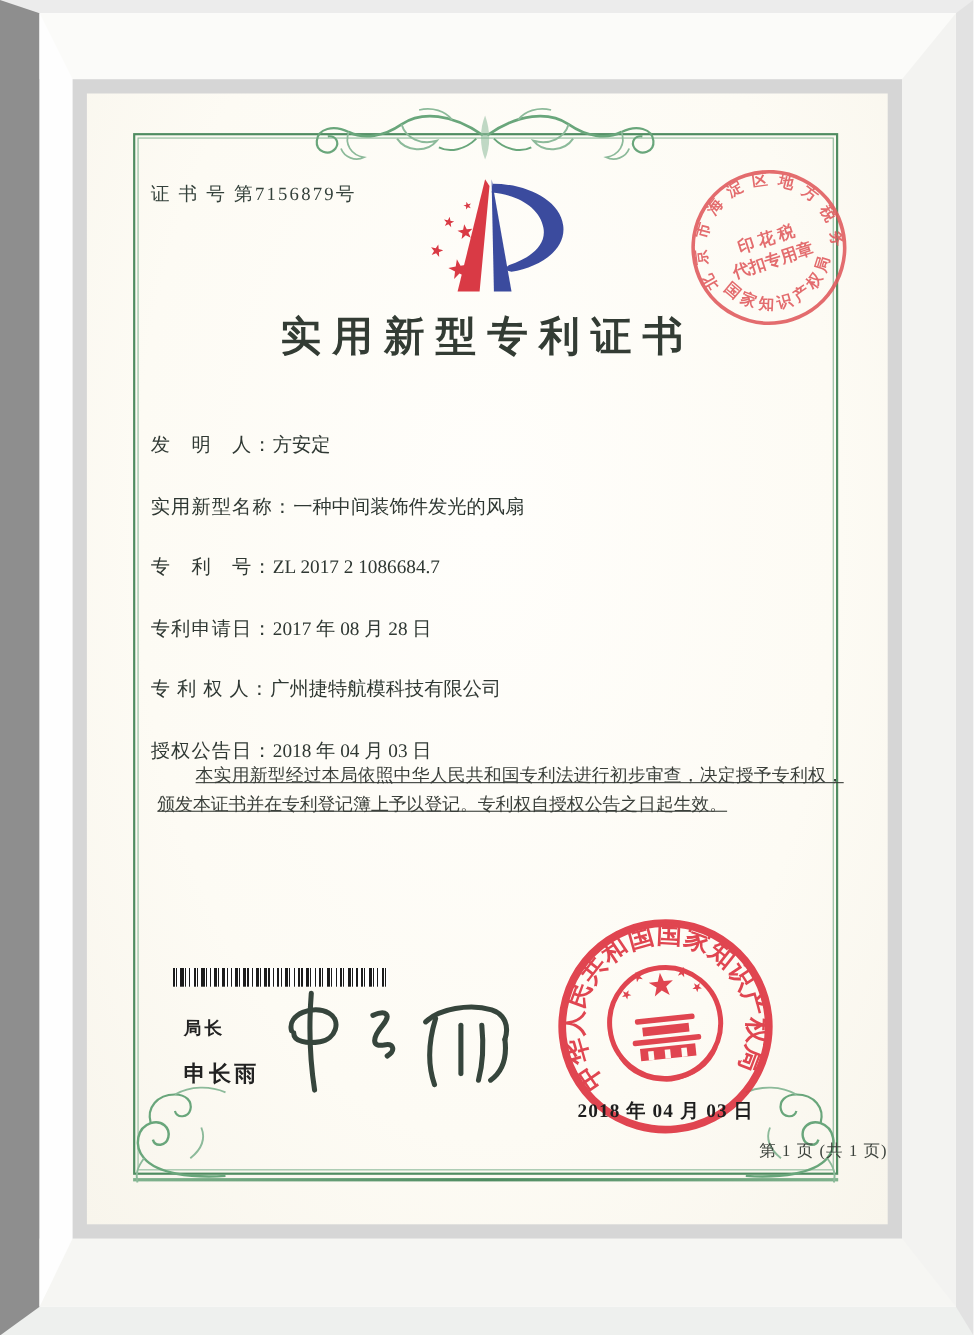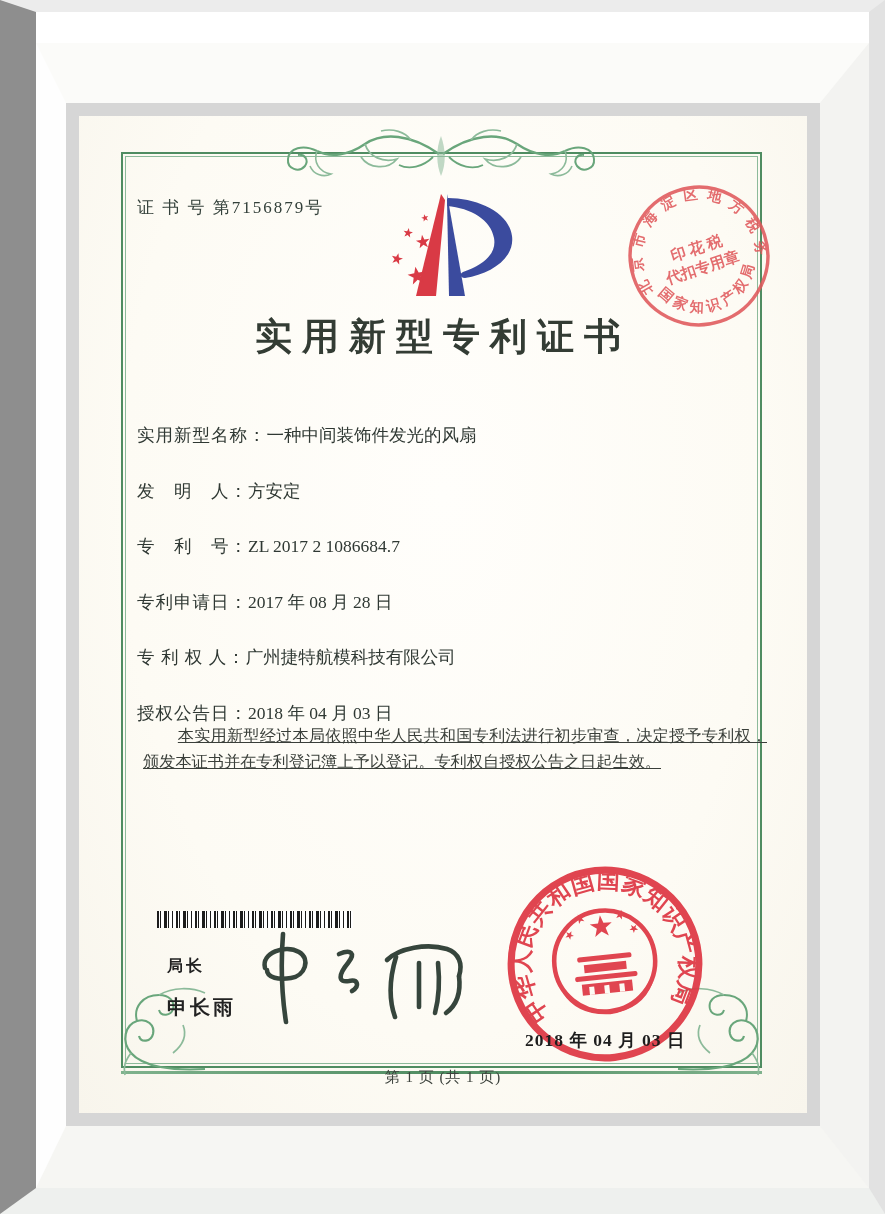--- a/index.html
+++ b/index.html
@@ -4,21 +4,21 @@
 <style>
   html,body{margin:0;padding:0;background:#fff;}
   .scene{position:relative;width:885px;height:1214px;background:#fff;overflow:hidden;
          font-family:"Liberation Serif", serif;}
   
   .frame1{position:absolute;inset:0;border-style:solid;
           border-width:12px 16px 26px 36px;
           border-color:#ececec #e2e2e2 #eef0ee #8e8e8e;}
   .frame2{position:absolute;inset:0;border-style:solid;
           border-width:60px 49px 62px 30px;
-          border-color:#fbfbf9 #f3f3f1 #f6f6f3 #fefefe;margin-top:31px;}
+          border-color:#fbfbf9 #f3f3f1 #f6f6f3 #fefefe;}
   .mat{position:absolute;inset:0;background:#d6d6d6;padding:13px;box-sizing:border-box;}
   .paper{position:absolute;inset:13px;background:
          radial-gradient(ellipse at 50% 38%, #fffefb 0%, #fdfbf4 62%, #f8f5ec 100%);}
   
   .gborder{position:absolute;left:42px;top:36px;right:45px;bottom:45px;
            border:2px solid #4f8c61;}
   .gborder::after{content:'';position:absolute;inset:2px;border:1px solid #8cba9a;}
   .gborder-bottom2{position:absolute;left:42px;right:45px;bottom:39px;height:3px;
            background:linear-gradient(90deg,#7fb28d,#4f8c61,#7fb28d);}
   .orn{position:absolute;}
@@ -39,21 +39,21 @@
       #1c1c1c 7px 10px,#fff 10px 11px,#1c1c1c 11px 12px,#fff 12px 15px,
       #1c1c1c 15px 16px,#fff 16px 19px);}
   .officer-title{position:absolute;left:88px;top:840px;font-size:16px;font-weight:700;
       color:#222;font-family:"Liberation Sans",sans-serif;letter-spacing:3px;}
   .officer-name{position:absolute;left:88px;top:878px;font-size:20px;font-weight:700;
       color:#222;font-family:"Liberation Sans",sans-serif;letter-spacing:3px;}
   .signature{position:absolute;left:170px;top:812px;}
   .seal-big{position:absolute;left:420px;top:742px;opacity:.93;}
   .seal-date{position:absolute;left:446px;top:912px;font-size:17.5px;font-weight:700;
       color:#1e1e1e;letter-spacing:1px;z-index:7;}
-  .footer{position:absolute;left:0;right:0;top:952px;text-align:center;font-size:15px;
+  .footer{position:absolute;left:0;right:0;top:952px;text-align:right;font-size:15px;
       color:#3c423c;letter-spacing:1px;}
   .stamp-tax{position:absolute;left:534px;top:54px;opacity:.88;z-index:5;}
   .logo{position:absolute;left:282px;top:72px;}
 </style>
 </head>
 <body>
 
 <div class="scene">
 
   <svg width="0" height="0" style="position:absolute">
@@ -126,22 +126,22 @@
                 <textPath href="#taxArcBot" textLength="122" lengthAdjust="spacing">国家知识产权局</textPath>
               </text>
               <text x="85" y="82" text-anchor="middle" font-size="15" font-weight="700">印 花 税</text>
               <text x="85" y="102" text-anchor="middle" font-size="15" font-weight="700">代扣专用章</text>
             </g>
           </svg>
 
           <div class="title">实用新型专利证书</div>
 
           <div class="fields">
+            <div class="field-row"><span class="field-label">发　明　人：</span><span>方安定</span></div>
             <div class="field-row"><span class="field-label">实用新型名称：</span><span>一种中间装饰件发光的风扇</span></div>
-            <div class="field-row"><span class="field-label">发　明　人：</span><span>方安定</span></div>
             <div class="field-row"><span class="field-label">专　利　号：</span><span>ZL 2017 2 1086684.7</span></div>
             <div class="field-row"><span class="field-label">专利申请日：</span><span>2017 年 08 月 28 日</span></div>
             <div class="field-row"><span class="field-label">专 利 权 人：</span><span>广州捷特航模科技有限公司</span></div>
             <div class="field-row"><span class="field-label">授权公告日：</span><span>2018 年 04 月 03 日</span></div>
           </div>
 
           <div class="paras">
             <p>本实用新型经过本局依照中华人民共和国专利法进行初步审查，决定授予专利权，颁发本证书并在专利登记簿上予以登记。专利权自授权公告之日起生效。</p>
           </div>
 

